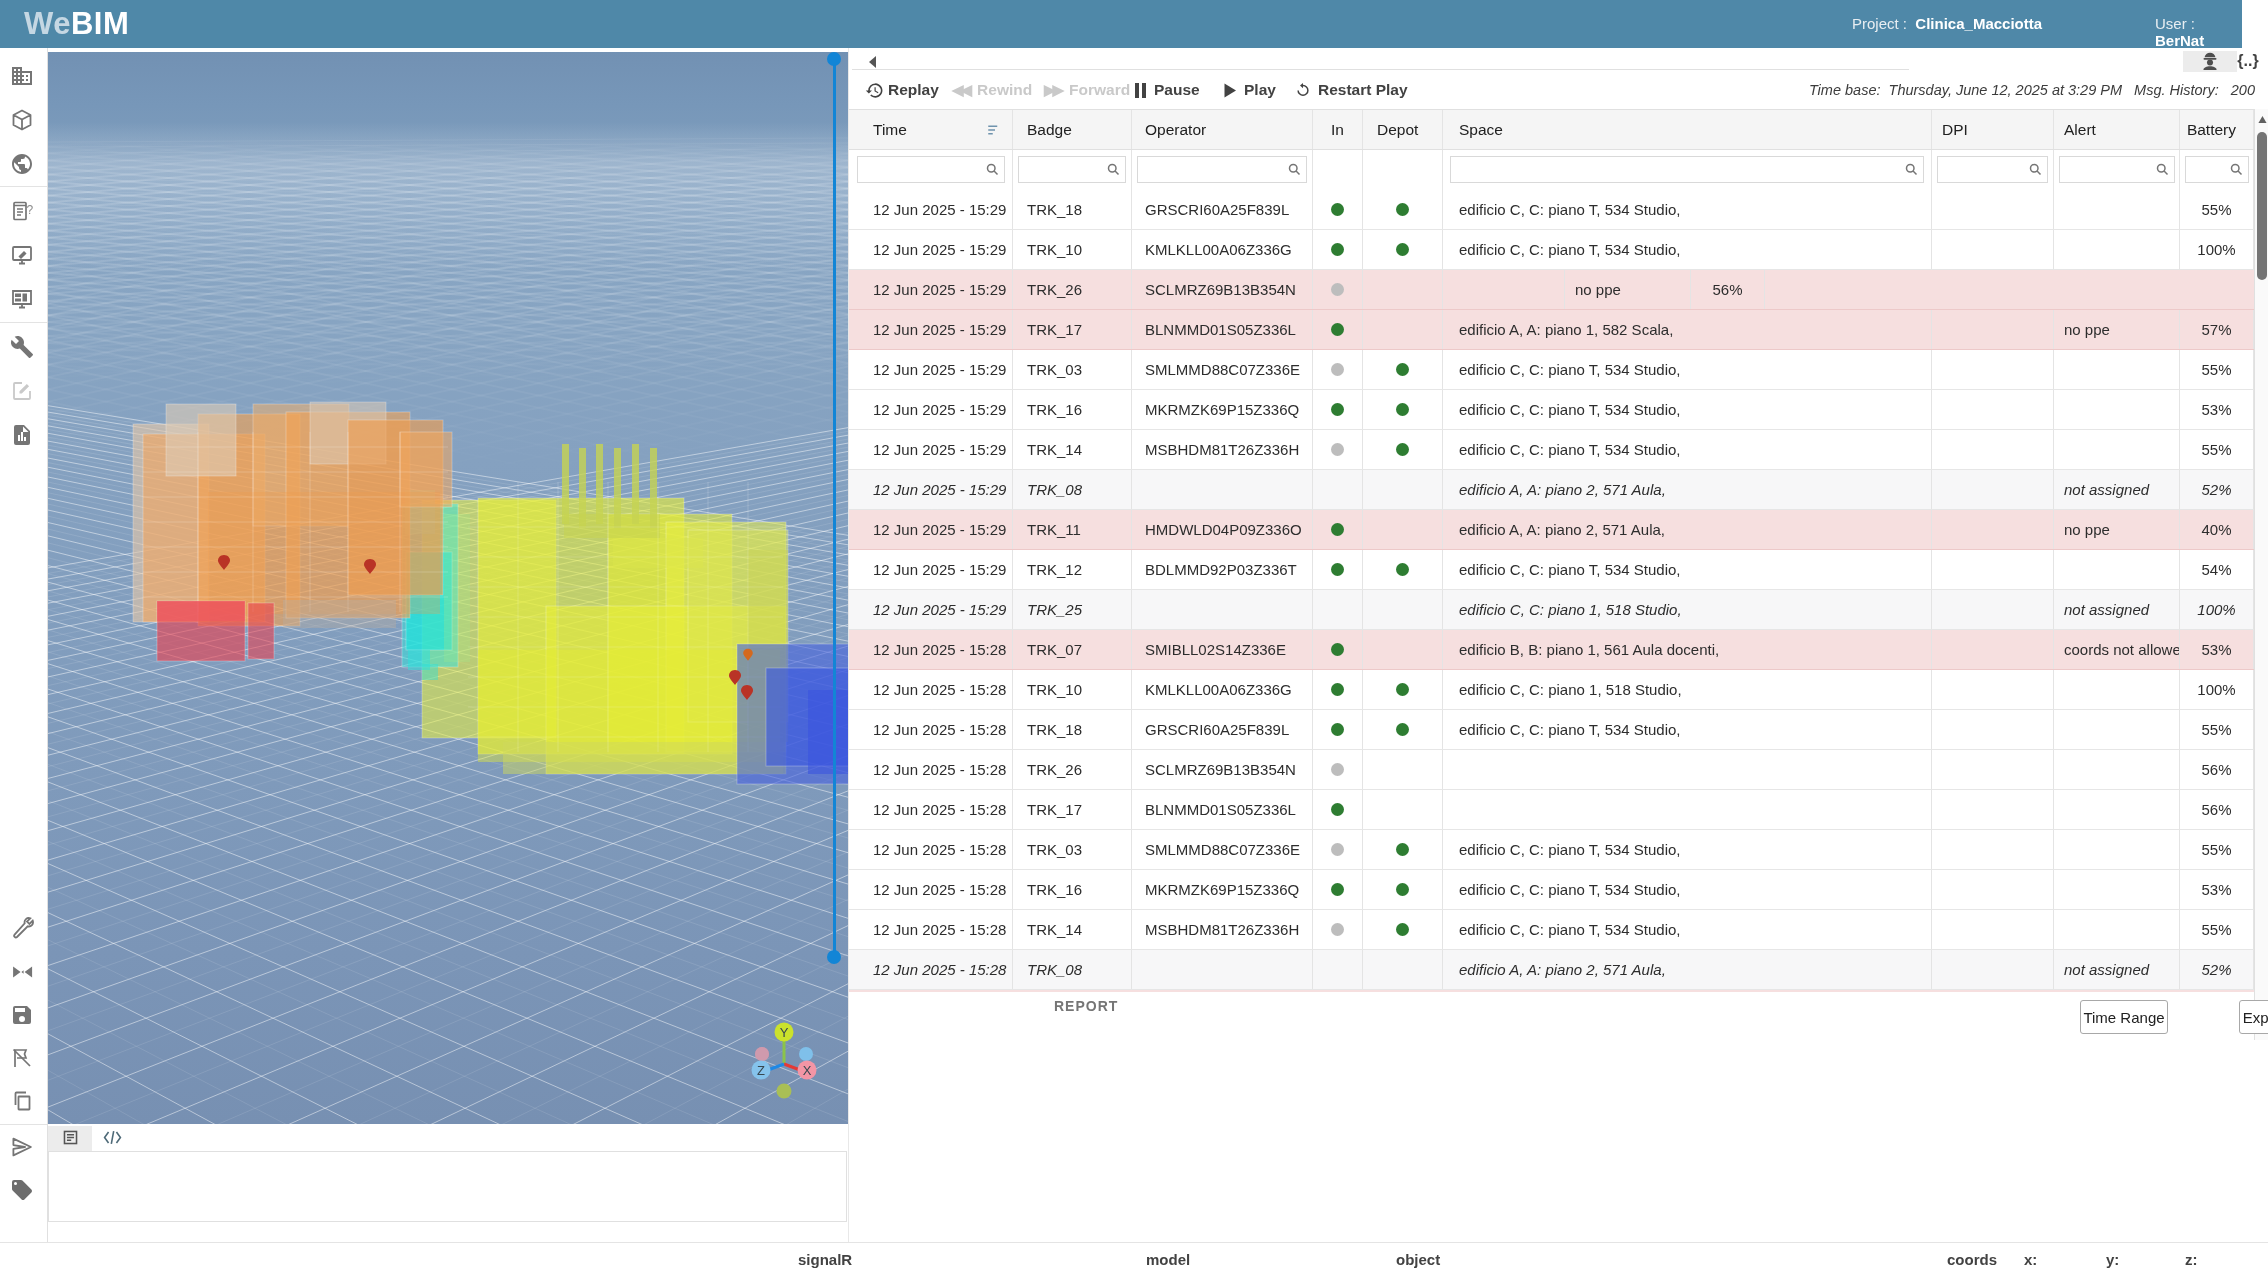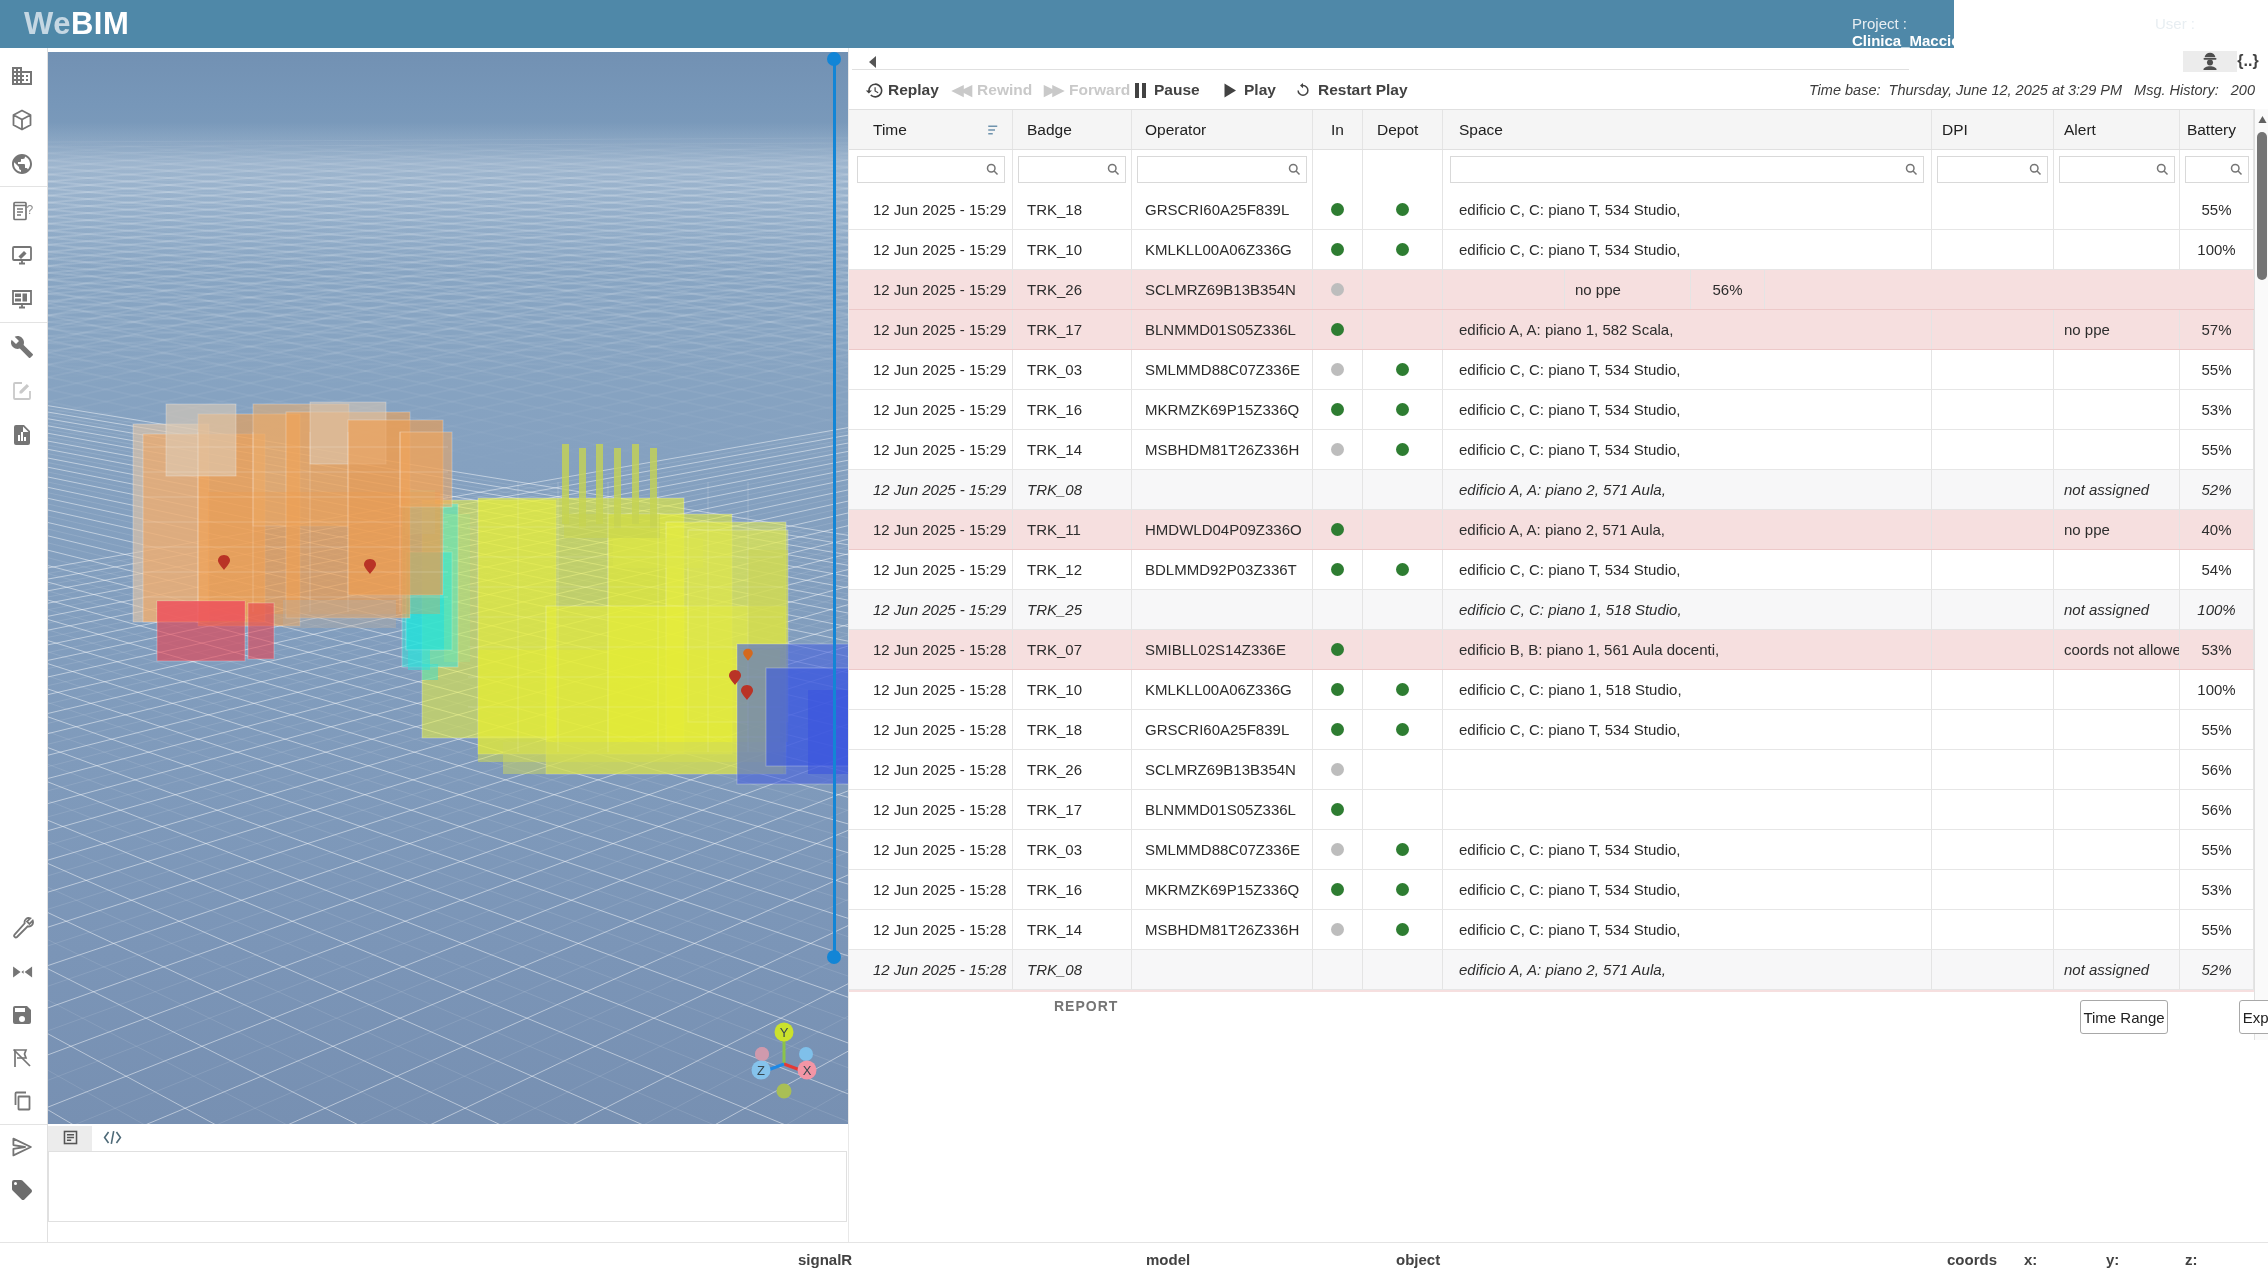--- a/index.html
+++ b/index.html
@@ -1,15 +1,15 @@
 <!DOCTYPE html>
 <html><head><meta charset="utf-8"><style>
 *{margin:0;padding:0;box-sizing:border-box}
 html,body{width:2268px;height:1274px;font-family:"Liberation Sans",sans-serif;background:#fff;overflow:hidden;position:relative}
-#topbar{position:absolute;left:0;top:0;width:1954px;height:48px;background:#4f88a8;color:#fff}
+#topbar{position:absolute;left:0;top:0;width:2242px;height:48px;background:#4f88a8;color:#fff}
 #logo{position:absolute;left:24px;top:6px;font-size:31px;font-weight:bold;letter-spacing:0.5px}
 #logo .we{color:#c5d7e3}
 #topbar .proj{position:absolute;top:15px;font-size:15px;color:#e8eef2}
 #sidebar{position:absolute;left:0;top:48px;width:48px;height:1194px;background:#fff;border-right:1px solid #e0e0e0}
 #viewer{position:absolute;left:48px;top:52px;width:800px;height:1072px;overflow:hidden;
 background:linear-gradient(180deg,#7291b3 0%,#7797b9 5%,#7d9cbc 9%,#84a2c1 13%,#88a5c3 18%,#87a4c2 26%,#85a1c0 38%,#829ebe 52%,#7f9abb 68%,#7b95b7 84%,#7790b2 100%)}
 #vtabs{position:absolute;left:48px;top:1125px;width:800px;height:26px;background:#fff}
 #msgpanel{position:absolute;left:48px;top:1151px;width:799px;height:71px;background:#fff;border:1px solid #e0e0e0}
 #rpanel{position:absolute;left:848px;top:48px;width:1420px;height:1194px;background:#fff;border-left:1px solid #e8e8e8}
 #toolbar{position:absolute;left:3px;top:21px;width:1416px;height:41px;border-top:1px solid #e0e0e0}

